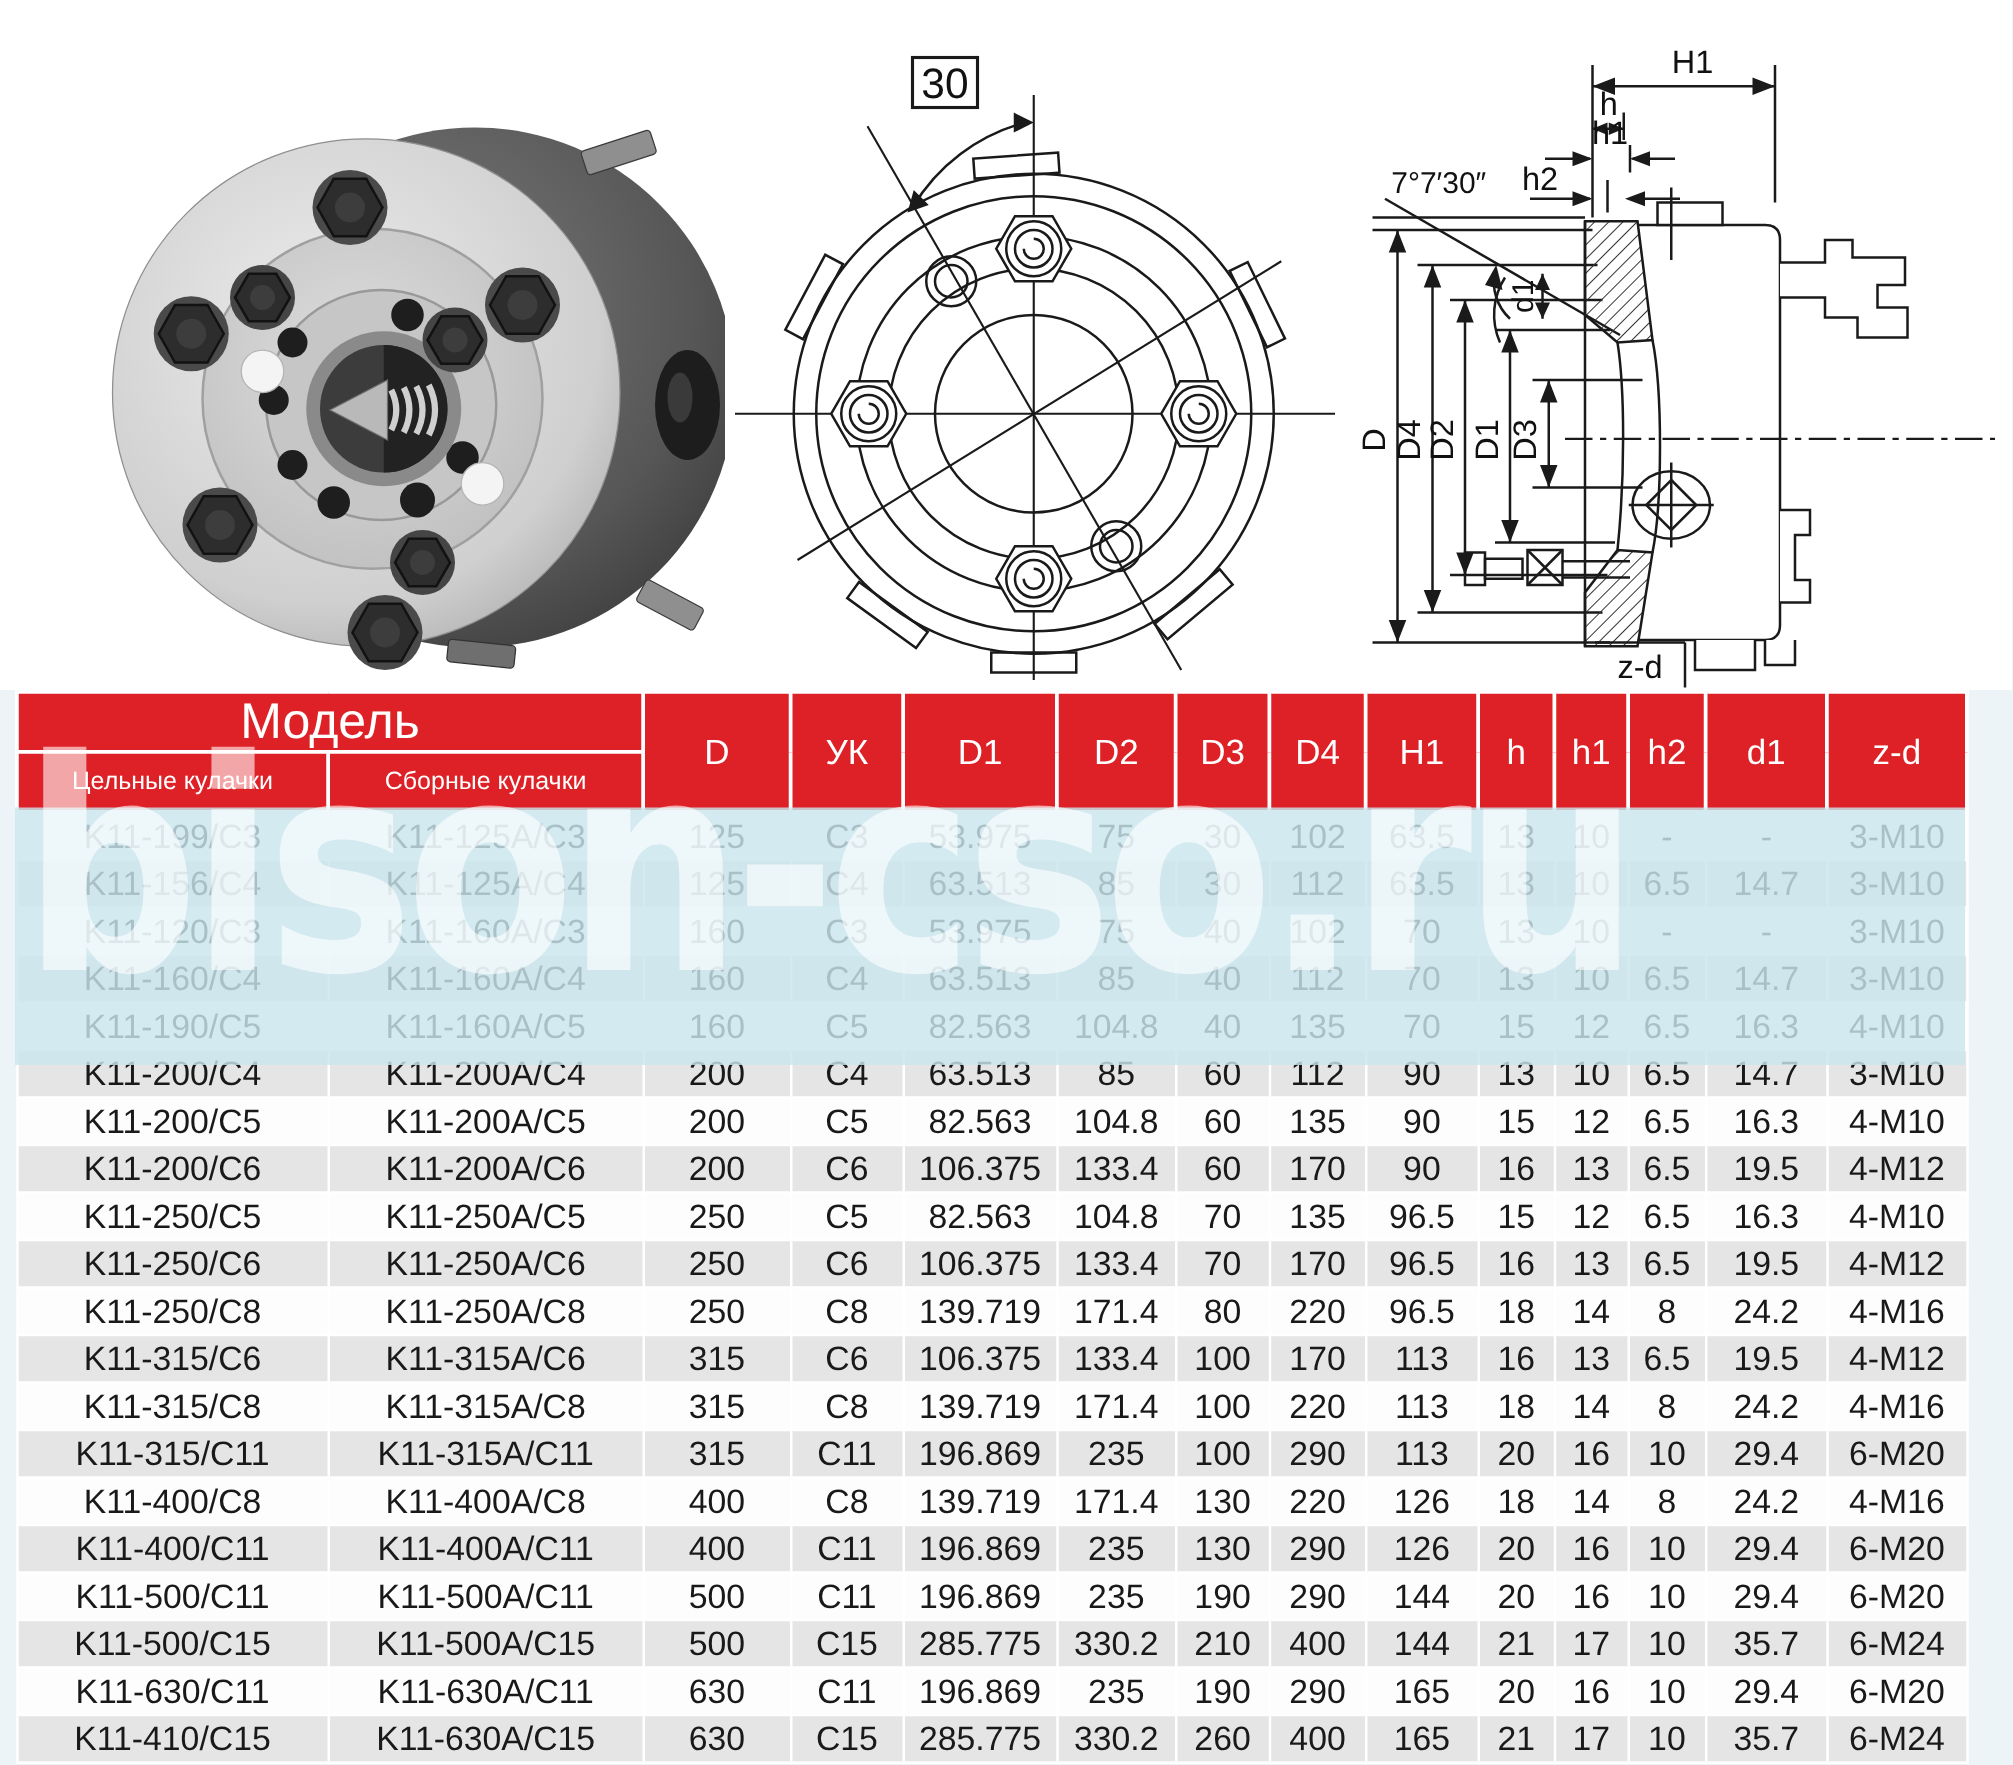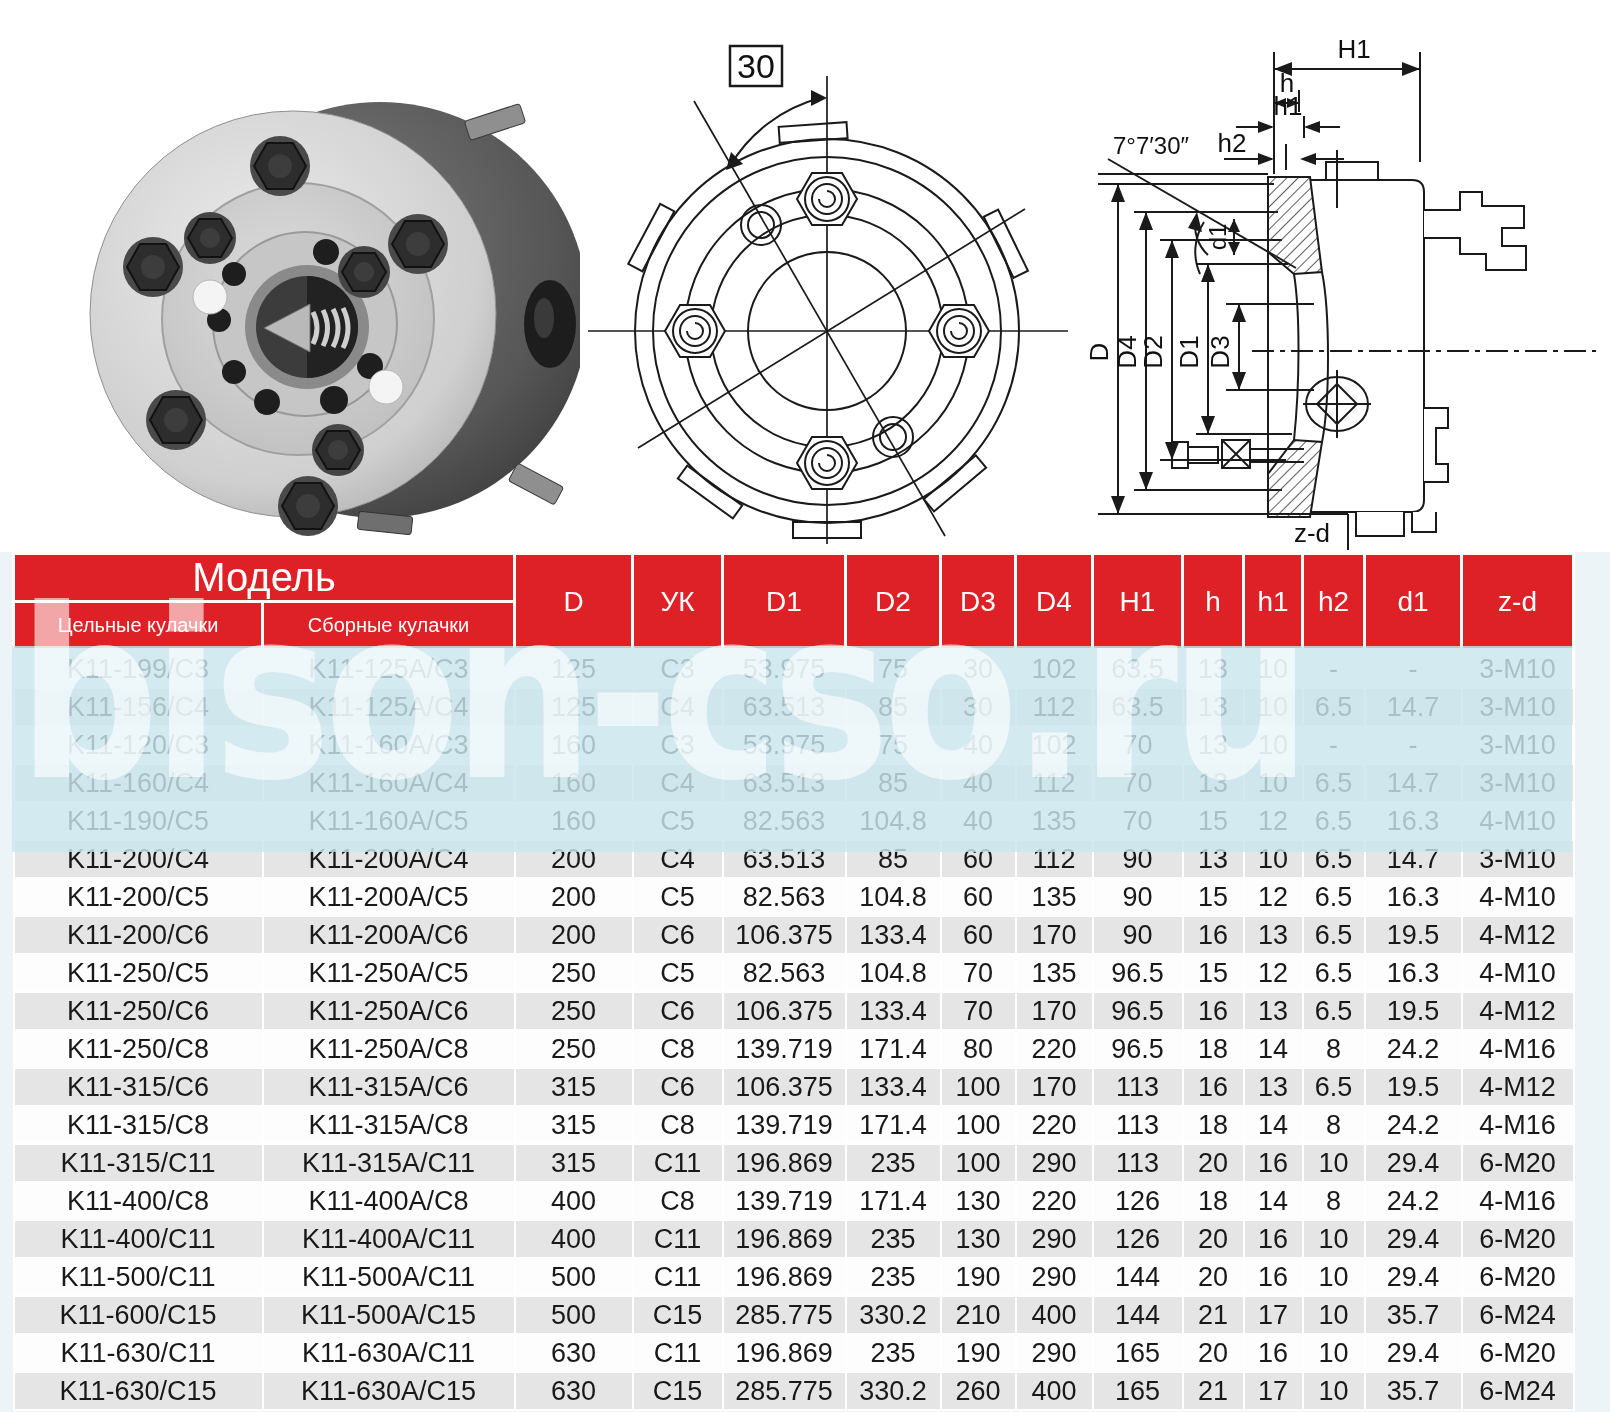--- a/index.html
+++ b/index.html
@@ -653,21 +653,21 @@
         <td>190</td>
         <td>290</td>
         <td>144</td>
         <td>20</td>
         <td>16</td>
         <td>10</td>
         <td>29.4</td>
         <td>6-M20</td>
       </tr>
       <tr>
-        <td>K11-600/C15</td>
+        <td>K11-500/C15</td>
         <td>K11-500A/C15</td>
         <td>500</td>
         <td>C15</td>
         <td>285.775</td>
         <td>330.2</td>
         <td>210</td>
         <td>400</td>
         <td>144</td>
         <td>21</td>
         <td>17</td>
@@ -685,21 +685,21 @@
         <td>190</td>
         <td>290</td>
         <td>165</td>
         <td>20</td>
         <td>16</td>
         <td>10</td>
         <td>29.4</td>
         <td>6-M20</td>
       </tr>
       <tr>
-        <td>K11-630/C15</td>
+        <td>K11-410/C15</td>
         <td>K11-630A/C15</td>
         <td>630</td>
         <td>C15</td>
         <td>285.775</td>
         <td>330.2</td>
         <td>260</td>
         <td>400</td>
         <td>165</td>
         <td>21</td>
         <td>17</td>

